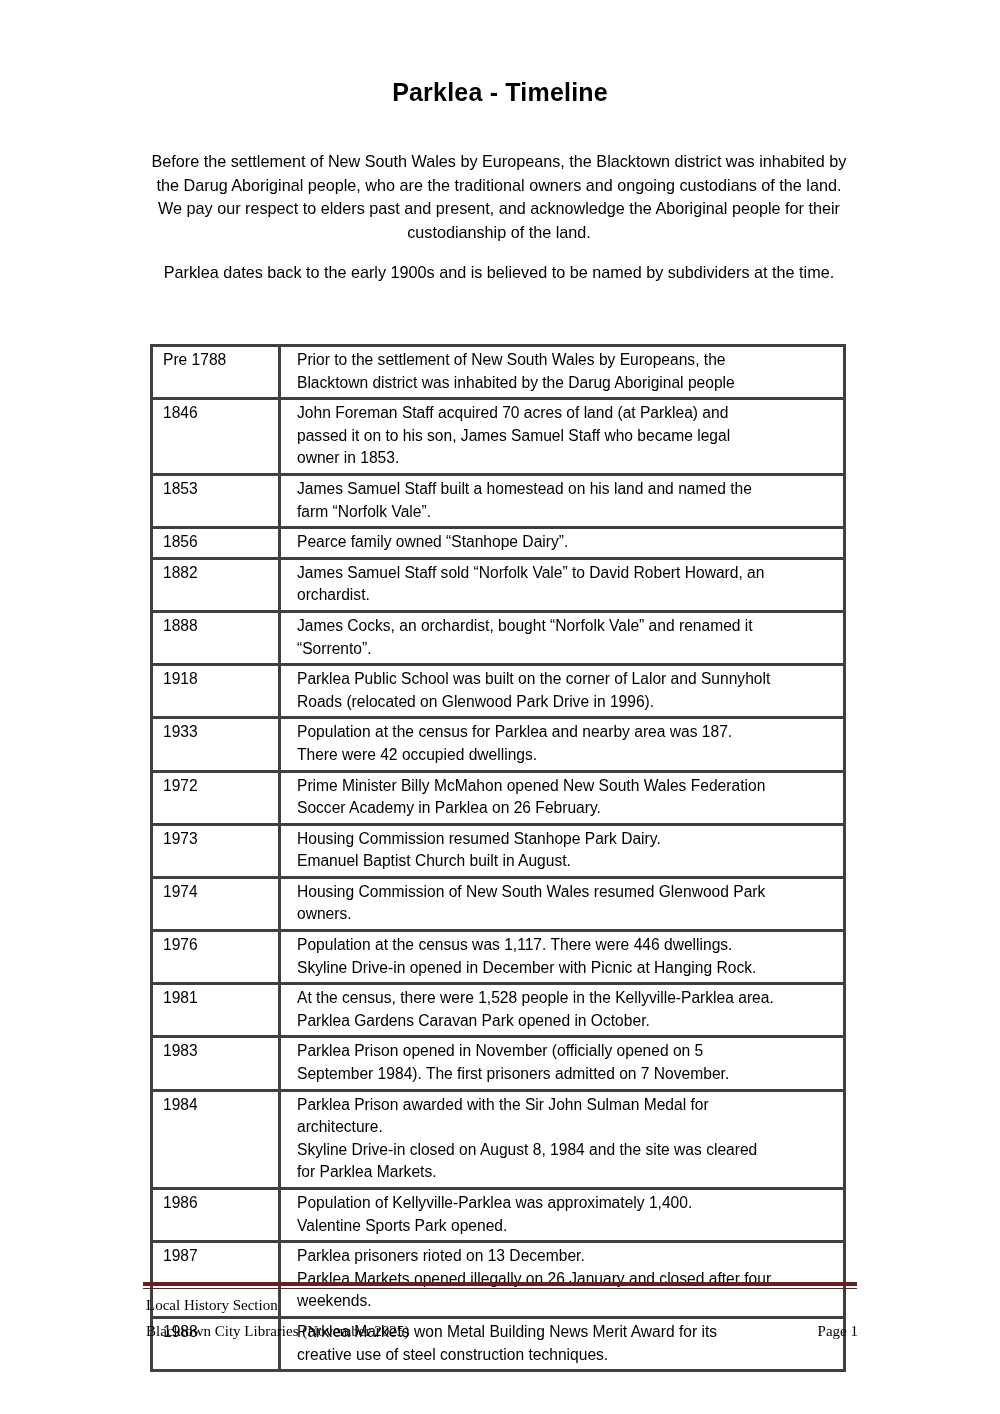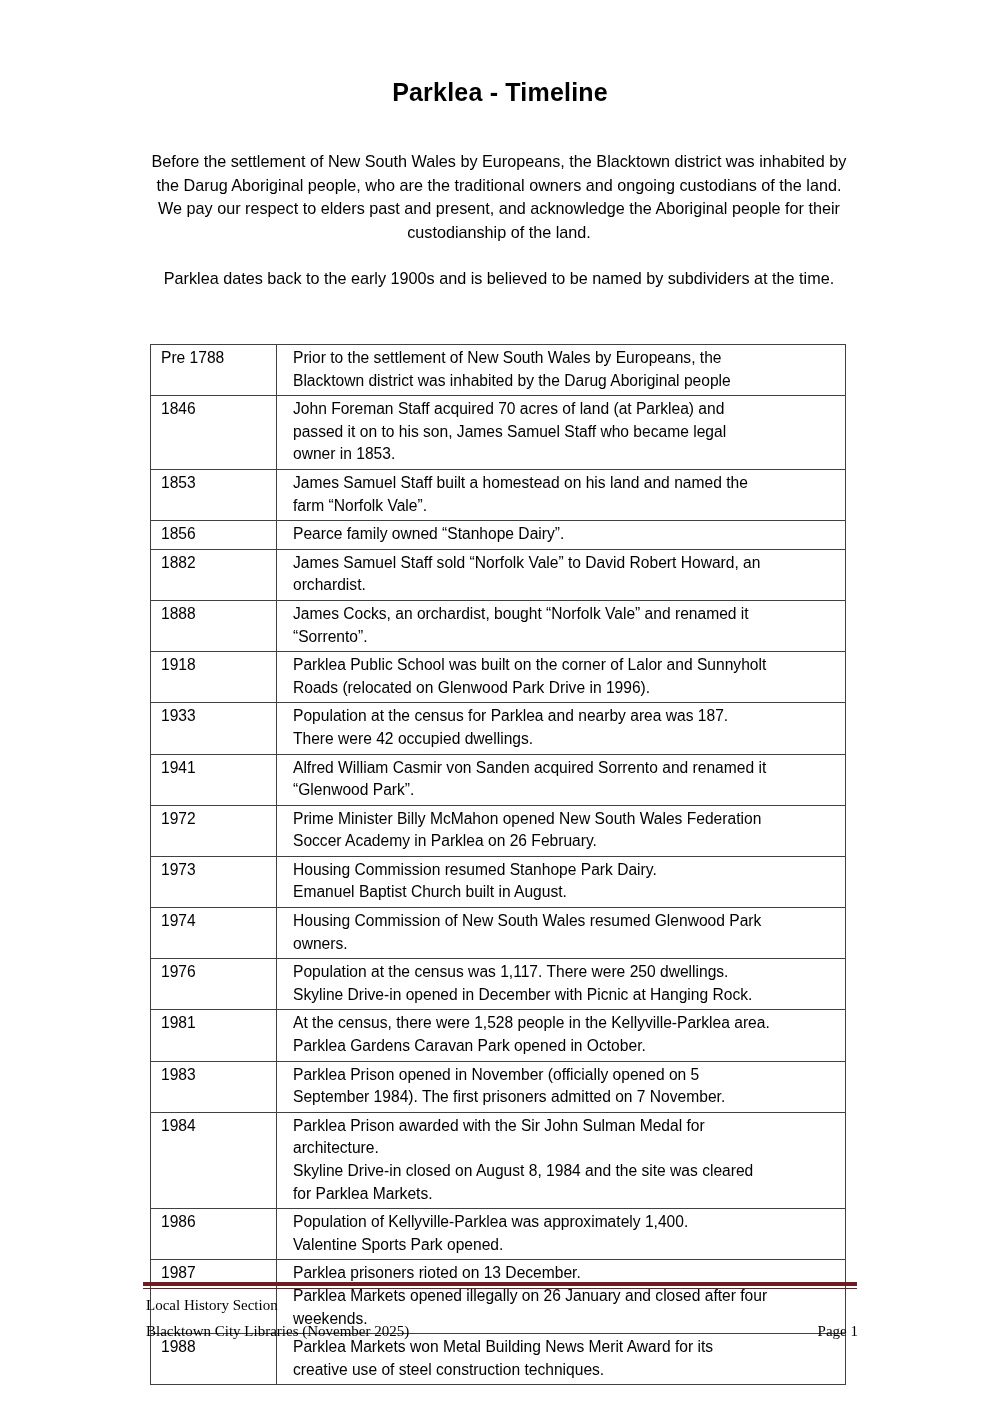--- a/index.html
+++ b/index.html
@@ -43,34 +43,34 @@
     top: 150px;
     width: 700px;
   }
   .intro p {
     margin: 0;
     font-size: 16.2px;
     line-height: 23.5px;
     text-align: center;
   }
   .intro p.gap {
-    margin-top: 23px;
+    margin-top: 17px;
   }
 
   
   .timeline-table {
     position: absolute;
     left: 150px;
     top: 344px;
     width: 696px;
     border-collapse: collapse;
     table-layout: fixed;
   }
   .timeline-table td {
-    border: 1px solid #404040;
+    border: 3px solid #404040;
     vertical-align: top;
     font-size: 15.6px;
     line-height: 22.6px;
     padding: 2px 0 3px 0;
   }
   .timeline-table td.year {
     width: 115px;
     padding-left: 10px;
     white-space: nowrap;
   }
@@ -175,27 +175,20 @@
           </td>
         </tr>
         <tr>
           <td class="year">1933</td>
           <td class="event">
             <span class="ln">Population at the census for Parklea and nearby area was 187.</span>
             <span class="ln">There were 42 occupied dwellings.</span>
           </td>
         </tr>
         <tr>
-          <td class="year">1941</td>
-          <td class="event">
-            <span class="ln">Alfred William Casmir von Sanden acquired Sorrento and renamed it</span>
-            <span class="ln">“Glenwood Park”.</span>
-          </td>
-        </tr>
-        <tr>
           <td class="year">1972</td>
           <td class="event">
             <span class="ln">Prime Minister Billy McMahon opened New South Wales Federation</span>
             <span class="ln">Soccer Academy in Parklea on 26 February.</span>
           </td>
         </tr>
         <tr>
           <td class="year">1973</td>
           <td class="event">
             <span class="ln">Housing Commission resumed Stanhope Park Dairy.</span>
@@ -205,21 +198,21 @@
         <tr>
           <td class="year">1974</td>
           <td class="event">
             <span class="ln">Housing Commission of New South Wales resumed Glenwood Park</span>
             <span class="ln">owners.</span>
           </td>
         </tr>
         <tr>
           <td class="year">1976</td>
           <td class="event">
-            <span class="ln">Population at the census was 1,117. There were 250 dwellings.</span>
+            <span class="ln">Population at the census was 1,117. There were 446 dwellings.</span>
             <span class="ln">Skyline Drive-in opened in December with Picnic at Hanging Rock.</span>
           </td>
         </tr>
         <tr>
           <td class="year">1981</td>
           <td class="event">
             <span class="ln">At the census, there were 1,528 people in the Kellyville-Parklea area.</span>
             <span class="ln">Parklea Gardens Caravan Park opened in October.</span>
           </td>
         </tr>

